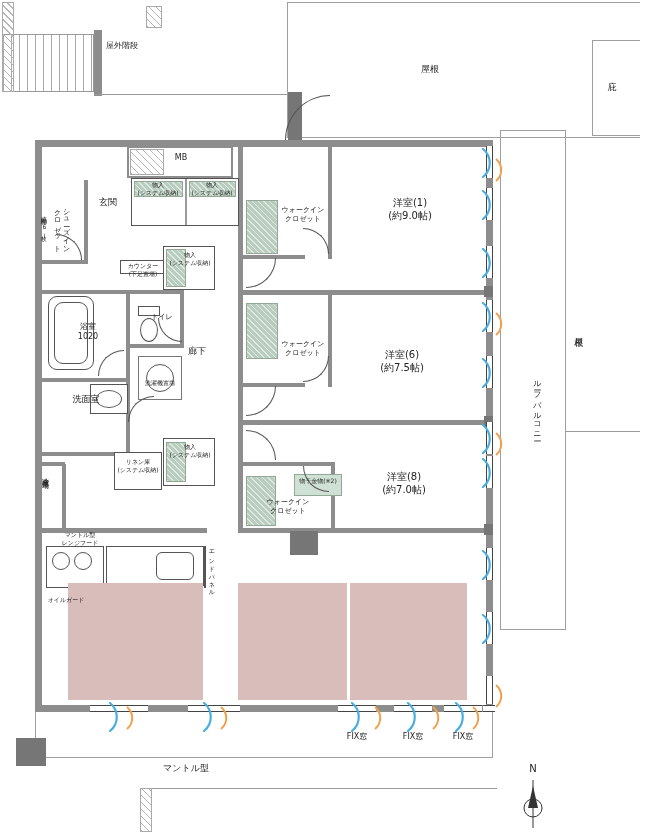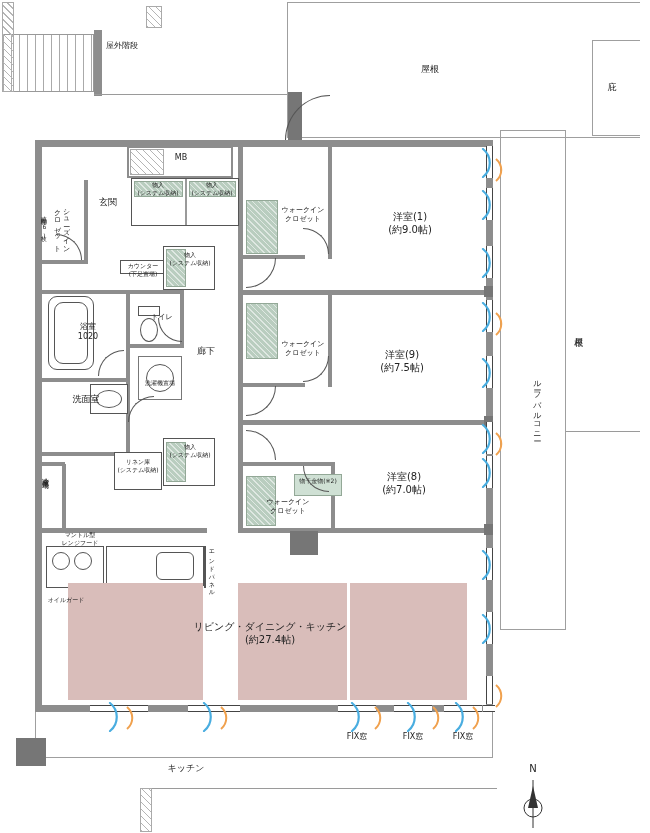--- a/index.html
+++ b/index.html
@@ -246,43 +246,41 @@
   <div class="lbl t6" style="left:190px;top:443px">物入
 (システム収納)</div>
   <div class="lbl t6" style="left:143px;top:262px">カウンター
 (下足置場)</div>
   <div class="lbl t7" style="left:303px;top:206px">ウォークイン
 クロゼット</div>
   <div class="lbl t7" style="left:303px;top:340px">ウォークイン
 クロゼット</div>
   <div class="lbl t7" style="left:288px;top:498px">ウォークイン
 クロゼット</div>
-  <div class="lbl t10" style="left:410px;top:210px">洋室(1)
+  <div class="lbl t10" style="left:410px;top:196px">洋室(1)
 (約9.0帖)</div>
-  <div class="lbl t10" style="left:402px;top:348px">洋室(9)
+  <div class="lbl t10" style="left:402px;top:348px">洋室(6)
 (約7.5帖)</div>
   <div class="lbl t10" style="left:404px;top:470px">洋室(8)
 (約7.0帖)</div>
   <div class="lbl t8" style="left:88px;top:322px">浴室
 1020</div>
   <div class="lbl t7" style="left:162px;top:313px">トイレ</div>
-  <div class="lbl" style="left:206px;top:346px">廊下</div>
+  <div class="lbl" style="left:197px;top:346px">廊下</div>
   <div class="lbl t6" style="left:160px;top:379px">洗濯機置場</div>
   <div class="lbl" style="left:86px;top:394px">洗面室</div>
   <div class="lbl t6" style="left:138px;top:458px">リネン庫
 (システム収納)</div>
   <div class="lbl v t7" style="left:40px;top:472px">冷蔵庫置場</div>
   <div class="lbl t6" style="left:80px;top:531px">マントル型
 レンジフード</div>
   <div class="lbl t6" style="left:66px;top:596px">オイルガード</div>
   <div class="lbl v t6" style="left:208px;top:546px">エンドパネル</div>
-  <div class="lbl t10" style="left:270px;top:620px">リビング・ダイニング・キッチン
-(約27.4帖)</div>
   <div class="lbl t6" style="left:318px;top:477px">物干金物(※2)</div>
   <div class="lbl t8" style="left:357px;top:732px">FIX窓</div>
   <div class="lbl t8" style="left:413px;top:732px">FIX窓</div>
   <div class="lbl t8" style="left:463px;top:732px">FIX窓</div>
-  <div class="lbl" style="left:186px;top:763px">キッチン</div>
+  <div class="lbl" style="left:186px;top:763px">マントル型</div>
   <div class="lbl v t8" style="left:531px;top:375px">ルーフバルコニー</div>
   <div class="lbl v" style="left:572px;top:330px">屋根</div>
   <div class="lbl t10" style="left:533px;top:762px">N</div>
 
 </div>
 
 </body></html>

